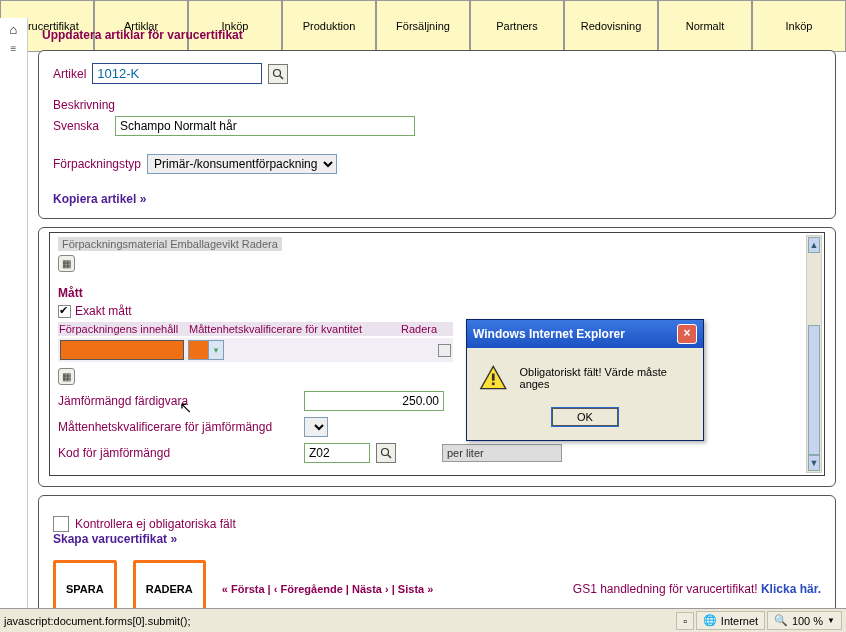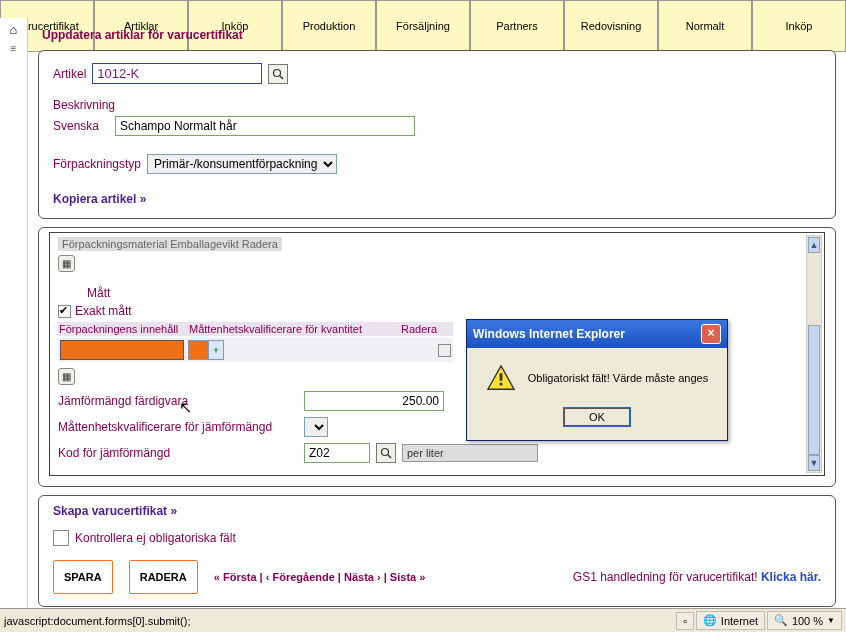--- a/index.html
+++ b/index.html
@@ -9,21 +9,21 @@
 .leftbar { position: absolute; left: 0; top: 18px; width: 28px; height: 590px; background: #fff; border-right: 1px solid #ccc; text-align: center; padding-top: 4px; }
 .leftbar .home { font-size: 13px; }
 .leftbar .lines { margin-top: 6px; font-size: 10px; color: #555; }
 .main { position: absolute; left: 28px; top: 18px; right: 0; bottom: 24px; padding: 6px 10px 0 10px; }
 .pgtitle { color: #8b0052; font-size: 12px; font-weight: bold; padding: 4px 0 8px 4px; }
 .panel { border: 1px solid #555; border-radius: 6px; background: #fff; padding: 12px 14px; margin-bottom: 8px; position: relative; }
 .panel.second { padding: 4px 10px 10px 10px; height: 260px; }
 .row { margin-bottom: 14px; display: flex; align-items: center; gap: 6px; }
 .lbl { color: #8b0052; font-size: 12px; }
 .input-txt { border: 1px solid #7a6; background: #fff; padding: 2px 4px; font-size: 12px; }
-.art-input { width: 170px; border: 1px solid #2a4a8a; color: #701a75; font-size: 13px; padding: 2px 4px; }
+.art-input { width: 170px; border: 1px solid #2a4a8a; color: #0369a1; font-size: 13px; padding: 2px 4px; }
 .mag { width: 20px; height: 20px; border: 1px solid #777; display: inline-flex; align-items: center; justify-content: center; background: #f0f0e8; cursor: pointer; }
 .select { border: 1px solid #7f9db9; font-size: 12px; padding: 1px 2px; }
 .link { color: #4c1d95; font-weight: bold; font-size: 12px; cursor: pointer; }
 .greyhdr { background: #ddd; color: #666; padding: 1px 4px; font-size: 11px; display: inline-block; }
 .icon-add { display: inline-block; border: 1px solid #888; background: #f0f0e8; padding: 2px 3px; font-size: 10px; color: #333; border-radius: 3px; cursor: pointer; }
 .subhdr { color: #8b0052; font-size: 12px; }
 .colhdrs { background: #eae3ee; display: flex; gap: 2px; padding: 1px; margin-top: 4px; width: 395px; }
 .colhdrs span { color: #8b0052; font-size: 11px; }
 .orange { background: #f07015; height: 20px; border: 1px solid #555; }
 .drop { border: 1px solid #7f9db9; background: #f07015; width: 36px; height: 20px; display: inline-flex; align-items: center; justify-content: flex-end; }
@@ -31,27 +31,27 @@
 .chk { width: 13px; height: 13px; border: 1px solid #888; display: inline-block; background: #fff; position: relative; }
 .chk.checked::after { content: "✔"; position: absolute; top: -2px; left: 0; font-size: 11px; }
 .fld-row { display: flex; align-items: center; gap: 6px; margin-top: 6px; }
 .txtright { text-align: right; }
 .grey-ro { background: #ddd; border: 1px solid #999; padding: 2px 4px; font-size: 11px; color: #333; }
 .scroll-track { position: absolute; right: 2px; top: 2px; width: 16px; bottom: 2px; background: #e9e5d7; border: 1px solid #ccc; }
 .scroll-thumb { background: #c7d4f0; border: 1px solid #8aa; margin: 1px; }
 .scroll-arrow { height: 16px; background: #c7d4f0; border: 1px solid #8aa; margin: 1px; text-align: center; font-size: 9px; line-height: 14px; color: #357; }
 .bottompanel { border: 1px solid #555; border-radius: 6px; padding: 8px 14px 12px 14px; }
 .btnrow { display: flex; align-items: center; gap: 16px; margin-top: 14px; }
-.act-btn { border: 1px solid #f97316; padding: 10px 10px; font-weight: bold; background: #fff; cursor: pointer; border-radius: 2px; font-size: 11px; }
+.act-btn { border: 3px solid #f97316; padding: 20px 10px; font-weight: bold; background: #fff; cursor: pointer; border-radius: 2px; font-size: 11px; }
 .pager { color: #8b0052; font-size: 11px; font-weight: bold; }
 .gs1 { margin-left: auto; color: #8b0052; font-size: 12px; }
 .gs1 .click { color: #2a4abf; font-weight: bold; }
 .statusbar { position: absolute; left: 0; bottom: 0; right: 0; height: 24px; background: #ece9d8; border-top: 1px solid #999; display: flex; align-items: center; font-size: 11px; padding: 0 4px; }
 .statusbar .cell { border: 1px solid #c0c0b0; background: #f0ede0; padding: 2px 6px; margin-left: 2px; display: flex; align-items: center; gap: 4px; }
-.dialog { position: absolute; left: 466px; top: 319px; width: 262px; background: #ece9d8; border: 1px solid #0a246a; box-shadow: 2px 2px 4px rgba(0,0,0,0.3); }
+.dialog { position: absolute; left: 466px; top: 319px; width: 238px; background: #ece9d8; border: 1px solid #0a246a; box-shadow: 2px 2px 4px rgba(0,0,0,0.3); }
 .dialog .titlebar { background: linear-gradient(#3b77e0, #1b52c4); color: #fff; font-weight: bold; font-size: 12px; padding: 4px 6px; display: flex; align-items: center; }
 .dialog .titlebar .close { margin-left: auto; width: 20px; height: 20px; background: #e06050; border: 1px solid #fff; border-radius: 3px; text-align: center; line-height: 17px; color: #fff; font-weight: bold; cursor: pointer; }
 .dialog .body { padding: 16px 12px 14px 12px; display: flex; flex-direction: column; align-items: center; justify-content: center; }
 .dialog .msg { display: flex; align-items: center; gap: 12px; }
 .dialog .warnicon { width: 30px; height: 28px; }
 .dialog .okbtn { margin-top: 16px; border: 1px solid #555; background: #ece9d8; padding: 2px 24px; font-size: 11px; cursor: pointer; box-shadow: 0 0 0 1px #2a6ad0; }
 .cursor-arrow { position: absolute; left: 179px; top: 398px; font-size: 16px; color: #000; pointer-events: none; }
 </style>
 </head>
 <body>
@@ -97,21 +97,21 @@
       <select class="select"><option>Primär-/konsumentförpackning</option></select>
     </div>
     <div style="margin-top:18px;"><span class="link">Kopiera artikel »</span></div>
   </div>
 
   <div class="panel second">
     <div style="border:1px solid #404040; padding:4px 6px 10px 8px; height:100%; position:relative;">
       <div><span class="greyhdr">Förpackningsmaterial Emballagevikt Radera</span></div>
       <div style="margin-top:4px;"><span class="icon-add">▦</span></div>
 
-      <div style="margin-top:14px;"><span class="subhdr" style="font-weight:normal;margin-left:29px;">Mått</span></div>
+      <div style="margin-top:14px;"><span class="subhdr" style="font-weight:bold;">Mått</span></div>
       <div style="margin-top:4px; display:flex; align-items:center; gap:4px;">
         <span class="chk checked"></span>
         <span class="subhdr">Exakt mått</span>
       </div>
       <div class="colhdrs">
         <span style="width:128px;">Förpackningens innehåll</span>
         <span style="width:210px;">Måttenhetskvalificerare för kvantitet</span>
         <span>Radera</span>
       </div>
       <div style="display:flex; gap:4px; margin-top:2px; align-items:center; background:#f2eef6; width:395px; padding:2px;">
@@ -134,40 +134,40 @@
       </div>
       <div class="fld-row">
         <span class="subhdr" style="width:240px;">Kod för jämförmängd</span>
         <input class="input-txt" style="width: 66px;" value="Z02">
         <span class="mag">
           <svg width="12" height="12" viewBox="0 0 12 12">
               <circle cx="5" cy="5" r="3.5" fill="none" stroke="#333" stroke-width="1.2"></circle>
               <line x1="8" y1="8" x2="11" y2="11" stroke="#333" stroke-width="1.4"></line>
             </svg>
         </span>
-        <span class="grey-ro" style="width:136px;">per liter</span>
+        <span class="grey-ro" style="width:120px;margin-left:40px;">per liter</span>
       </div>
 
       <div class="scroll-track">
         <div class="scroll-arrow">▲</div>
         <div style="height:70px;"></div>
         <div class="scroll-thumb" style="height:130px;"></div>
         <div style="position:absolute; bottom:0; left:0; right:0;">
             <div class="scroll-arrow">▼</div>
           </div>
       </div>
     </div>
   </div>
 
   <div class="bottompanel">
-    <div><span class="link">Skapa varucertifikat »</span></div>
     <div style="margin-top:12px; display:flex; align-items:center; gap:6px;">
       <span class="chk" style="width:16px; height:16px;"></span>
       <span class="subhdr">Kontrollera ej obligatoriska fält</span>
     </div>
+    <div><span class="link">Skapa varucertifikat »</span></div>
     <div class="btnrow">
       <span class="act-btn">SPARA</span>
       <span class="act-btn">RADERA</span>
       <span class="pager">« Första  |  ‹ Föregående  |  Nästa ›  |  Sista »</span>
       <span class="gs1">
         <span>GS1 handledning för varucertifikat!</span>
         <span class="click">Klicka här.</span>
       </span>
     </div>
   </div>

